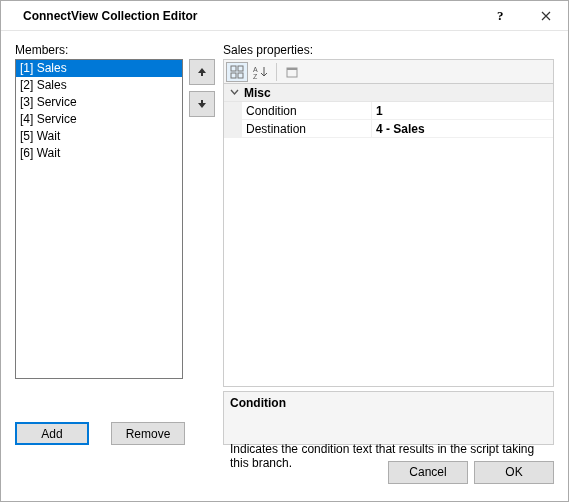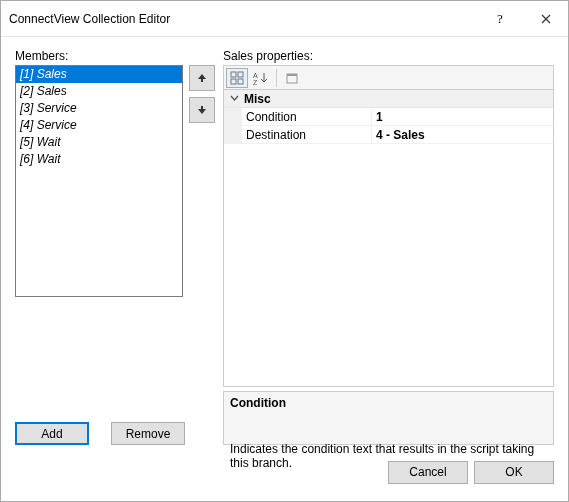--- a/index.html
+++ b/index.html
@@ -12,25 +12,26 @@
   }
   .window {
     width: 569px;
     height: 502px;
     border: 1px solid #aaa;
     display: flex;
     flex-direction: column;
     background: #fff;
   }
   .titlebar {
-    height: 36px;
+    height: 30px;
     display: flex;
     align-items: center;
-    padding-left: 8px;
+    padding-left: 22px;
     border-bottom: 1px solid #e5e5e5;
+    font-weight: bold;
   }
   .titlebar-title { flex: 1; }
   .titlebar-btn {
     width: 45px;
     height: 29px;
     display: flex;
     align-items: center;
     justify-content: center;
     color: #333;
   }
@@ -47,22 +48,21 @@
   }
   .left-col { width: 200px; display: flex; flex-direction: column; }
   .right-col { flex: 1; display: flex; flex-direction: column; }
   .label { margin-bottom: 2px; }
   .members-row { display: flex; gap: 6px; flex: 1; }
   .listbox {
     flex: 1;
     border: 1px solid #7a7a7a;
     background: #fff;
     overflow: auto;
-    height: 232px;
-    font-style: italic;
+    height: 320px;
   }
   .list-item {
     padding: 1px 4px;
     white-space: nowrap;
     line-height: 15px;
   }
   .list-item.selected {
     background: #0078d7;
     color: #fff;
   }

